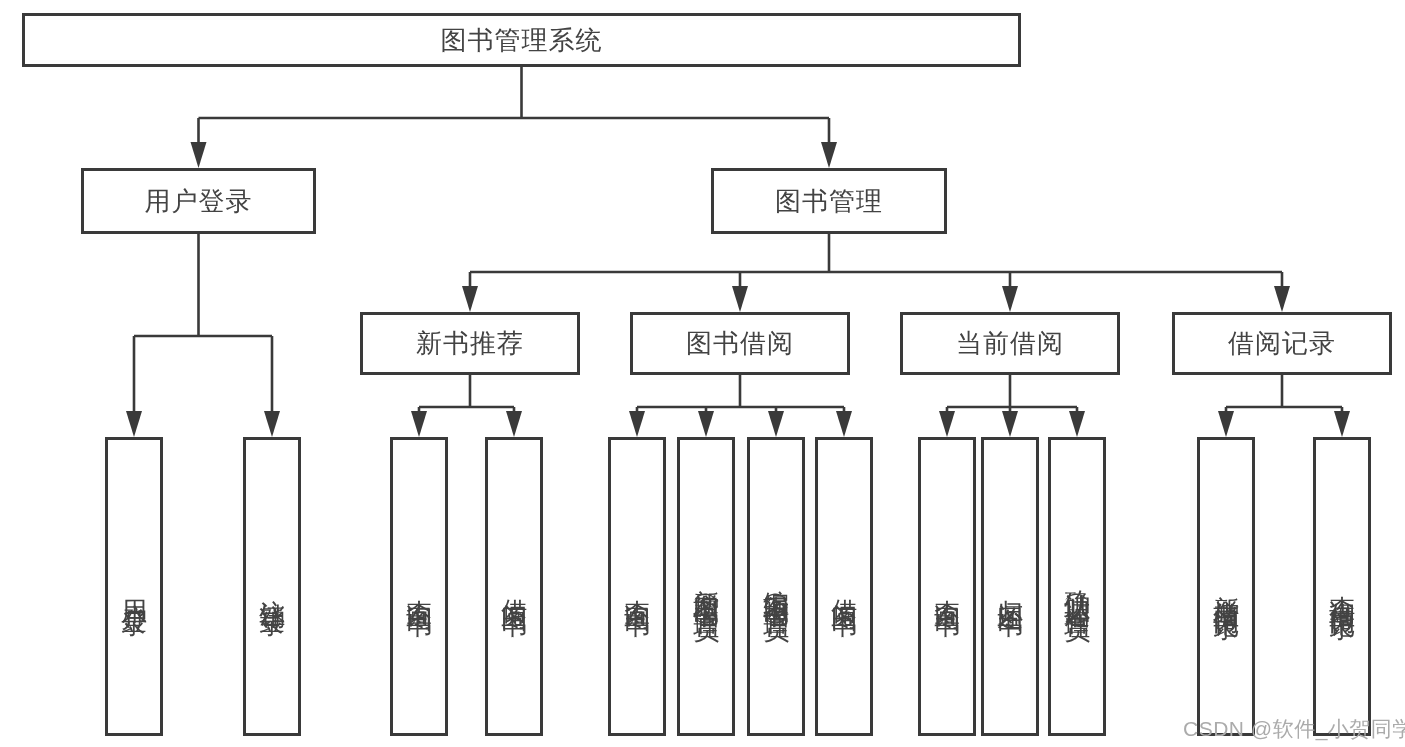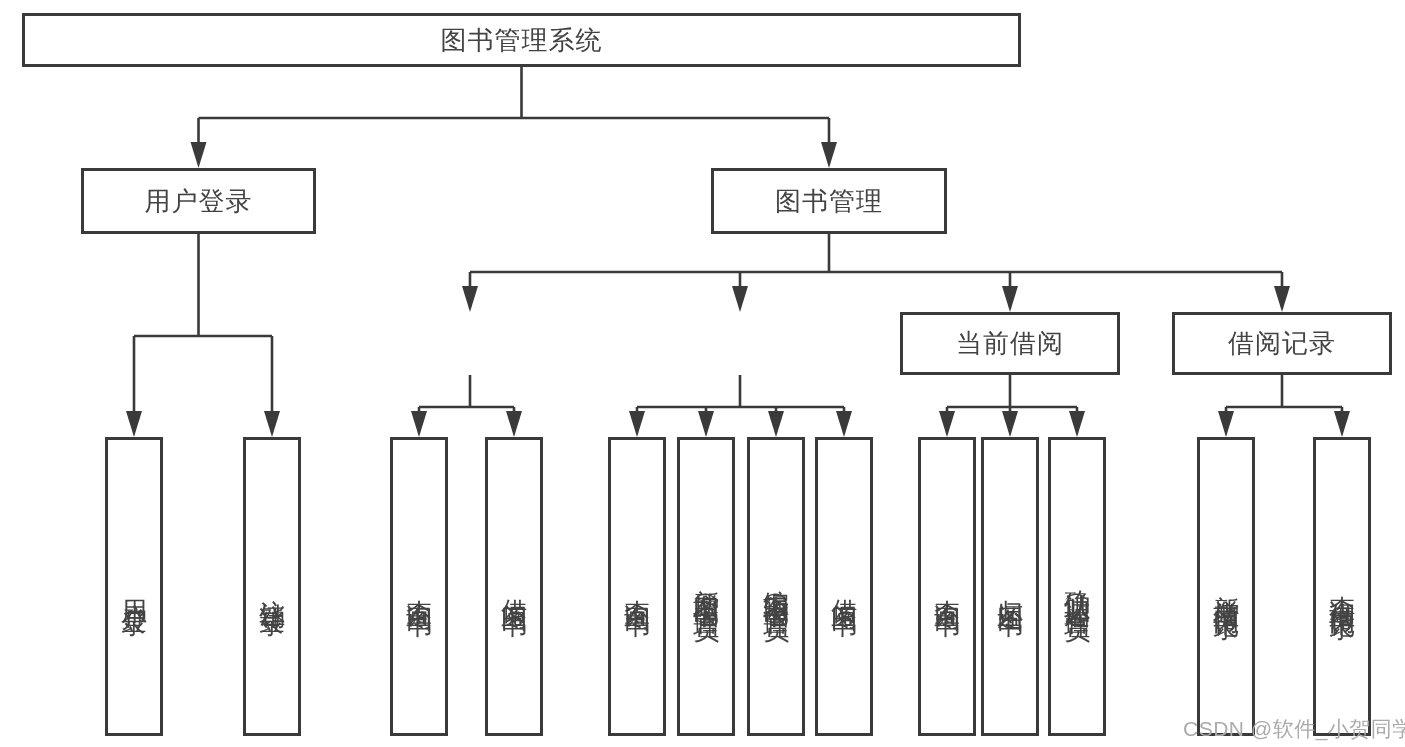--- a/index.html
+++ b/index.html
@@ -80,20 +80,22 @@
     <path d="M1282 375 V407 M1226 407 H1342 M1226 407 V419 M1342 407 V419"></path>
     <polygon points="1218,411 1234,411 1226,437"></polygon>
     <polygon points="1334,411 1350,411 1342,437"></polygon>
   </svg>
 
   <div class="box root">图书管理系统</div>
 
   <div class="box lvl1" style="left:81px;width:235px;">用户登录</div>
   <div class="box lvl1" style="left:711px;width:236px;">图书管理</div>
 
+  <div class="box lvl2" style="left:360px;">新书推荐</div>
+  <div class="box lvl2" style="left:630px;">图书借阅</div>
   <div class="box lvl2" style="left:1172px;">借阅记录</div>
   <div class="box lvl2" style="left:900px;">当前借阅</div>
 
   <div class="box leaf" style="left:105px;">
     <span class="vtext">用户登录</span>
   </div>
   <div class="box leaf" style="left:243px;">
     <span class="vtext">注销登录</span>
   </div>
 

